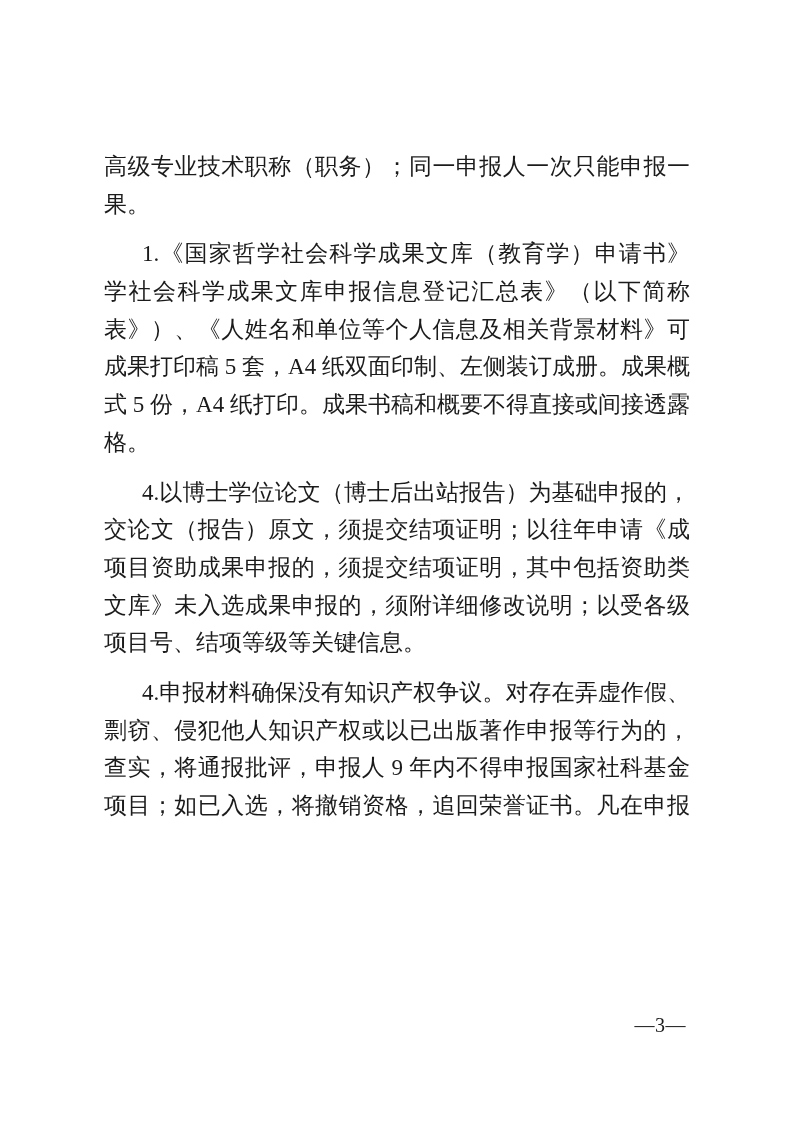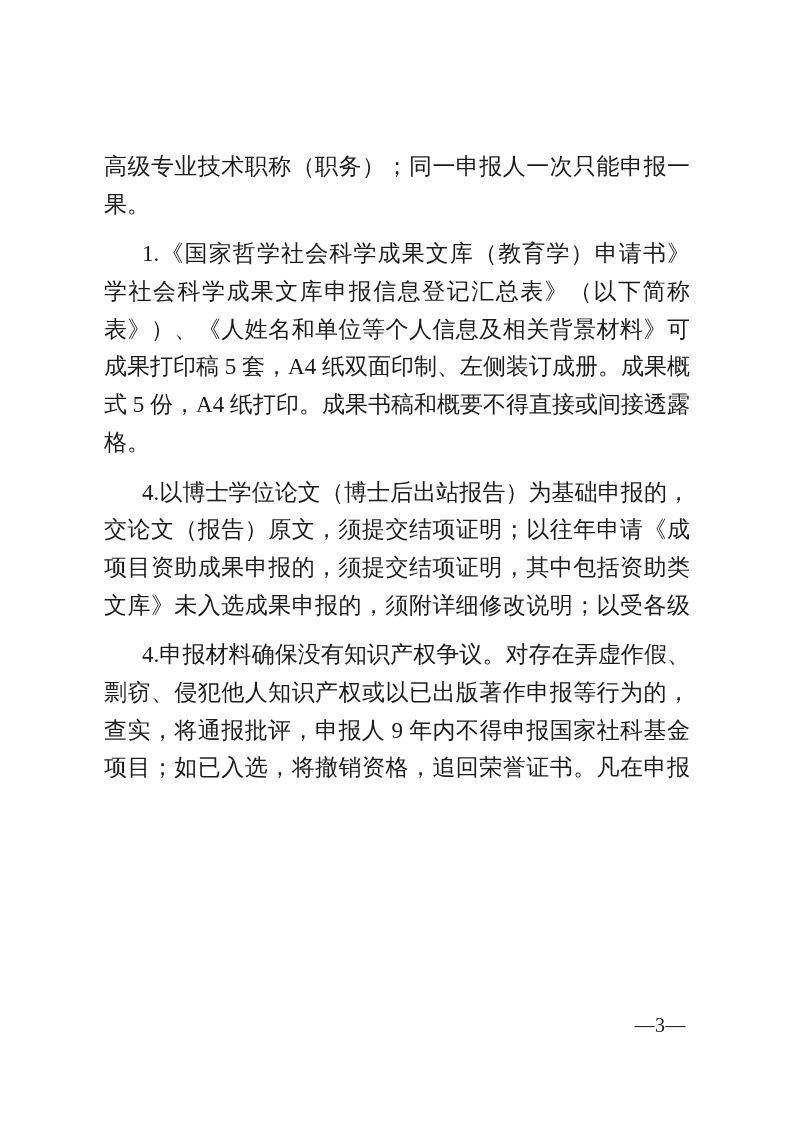--- a/index.html
+++ b/index.html
@@ -64,19 +64,20 @@
       <div class="line indent">1.《国家哲学社会科学成果文库（教育学）申请书》（以</div>
       <div class="line">学社会科学成果文库申报信息登记汇总表》（以下简称《汇总</div>
       <div class="line">表》）、《人姓名和单位等个人信息及相关背景材料》可从</div>
       <div class="line">成果打印稿 5 套，A4 纸双面印制、左侧装订成册。成果概要一</div>
       <div class="line">式 5 份，A4 纸打印。成果书稿和概要不得直接或间接透露申报</div>
       <div class="line para-end">格。</div>
       <div class="line indent">4.以博士学位论文（博士后出站报告）为基础申报的，须提</div>
       <div class="line">交论文（报告）原文，须提交结项证明；以往年申请《成果</div>
       <div class="line">项目资助成果申报的，须提交结项证明，其中包括资助类别、</div>
       <div class="line">文库》未入选成果申报的，须附详细修改说明；以受各级各类</div>
+      <div class="line para-end">项目号、结项等级等关键信息。</div>
       <div class="line indent">4.申报材料确保没有知识产权争议。对存在弄虚作假、抄袭</div>
       <div class="line">剽窃、侵犯他人知识产权或以已出版著作申报等行为的，一经</div>
       <div class="line">查实，将通报批评，申报人 9 年内不得申报国家社科基金各类</div>
       <div class="line">项目；如已入选，将撤销资格，追回荣誉证书。凡在申报和评</div>
     </div>
   <div class="page-number">—3—</div>
 </div>
 
 </body></html>

